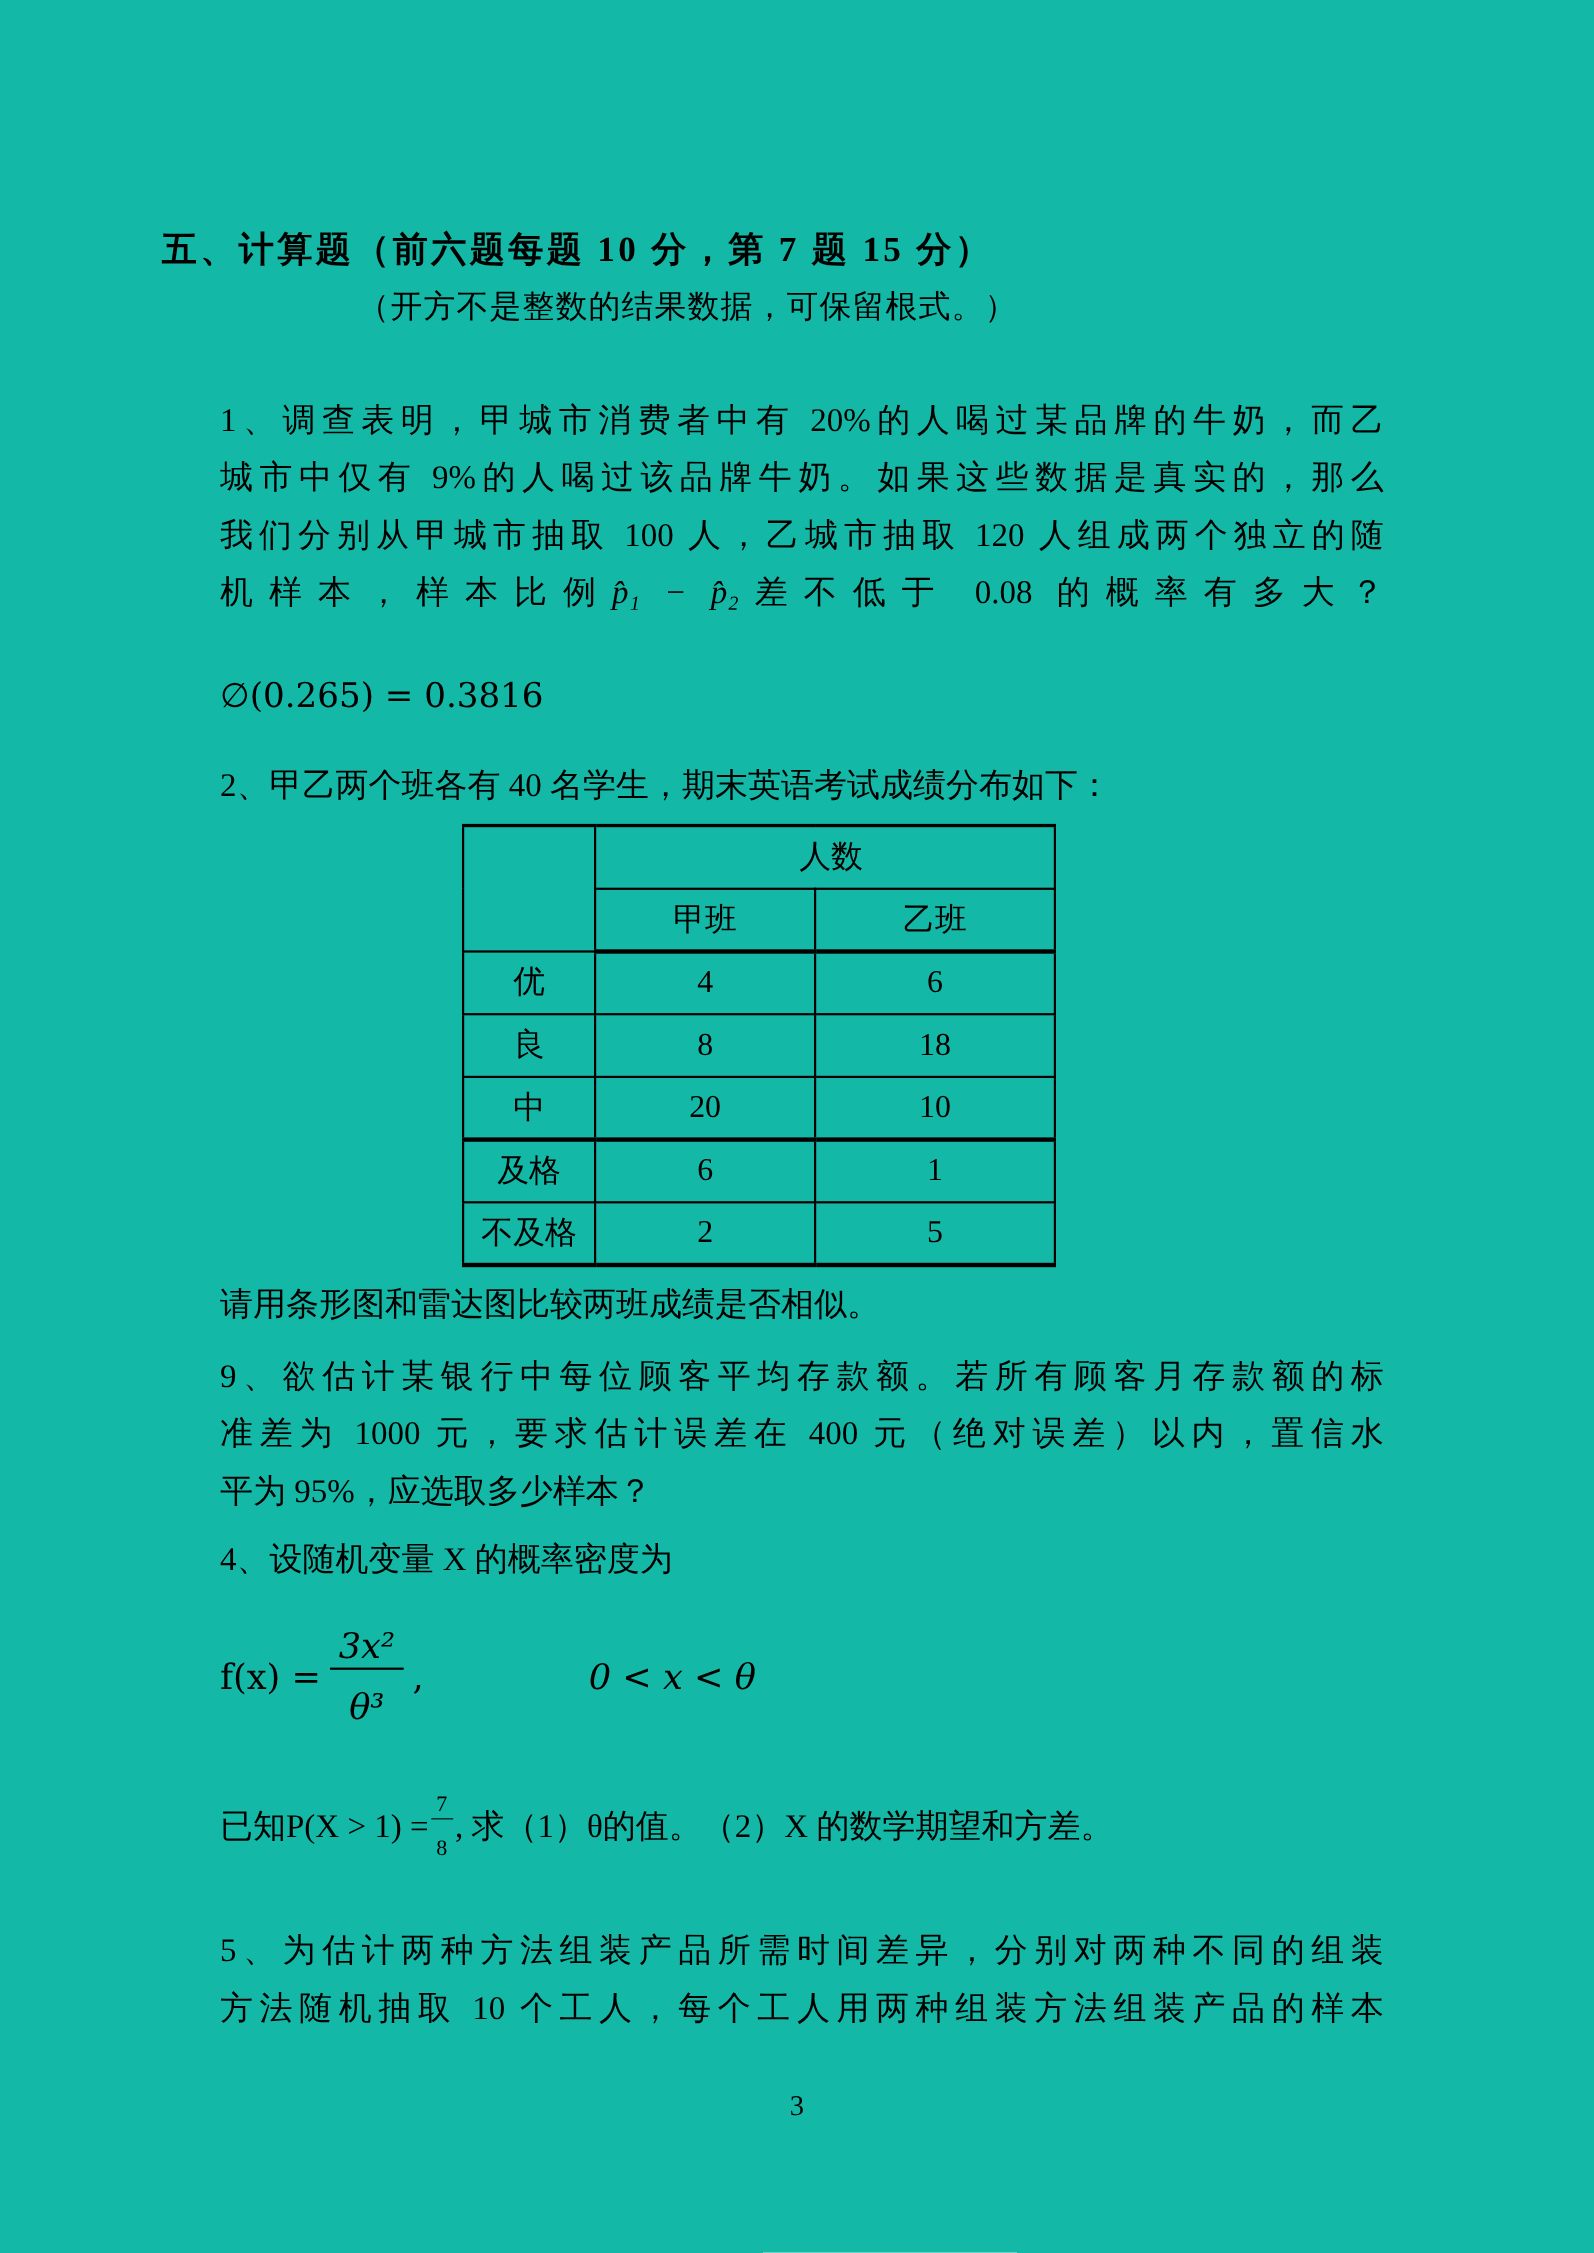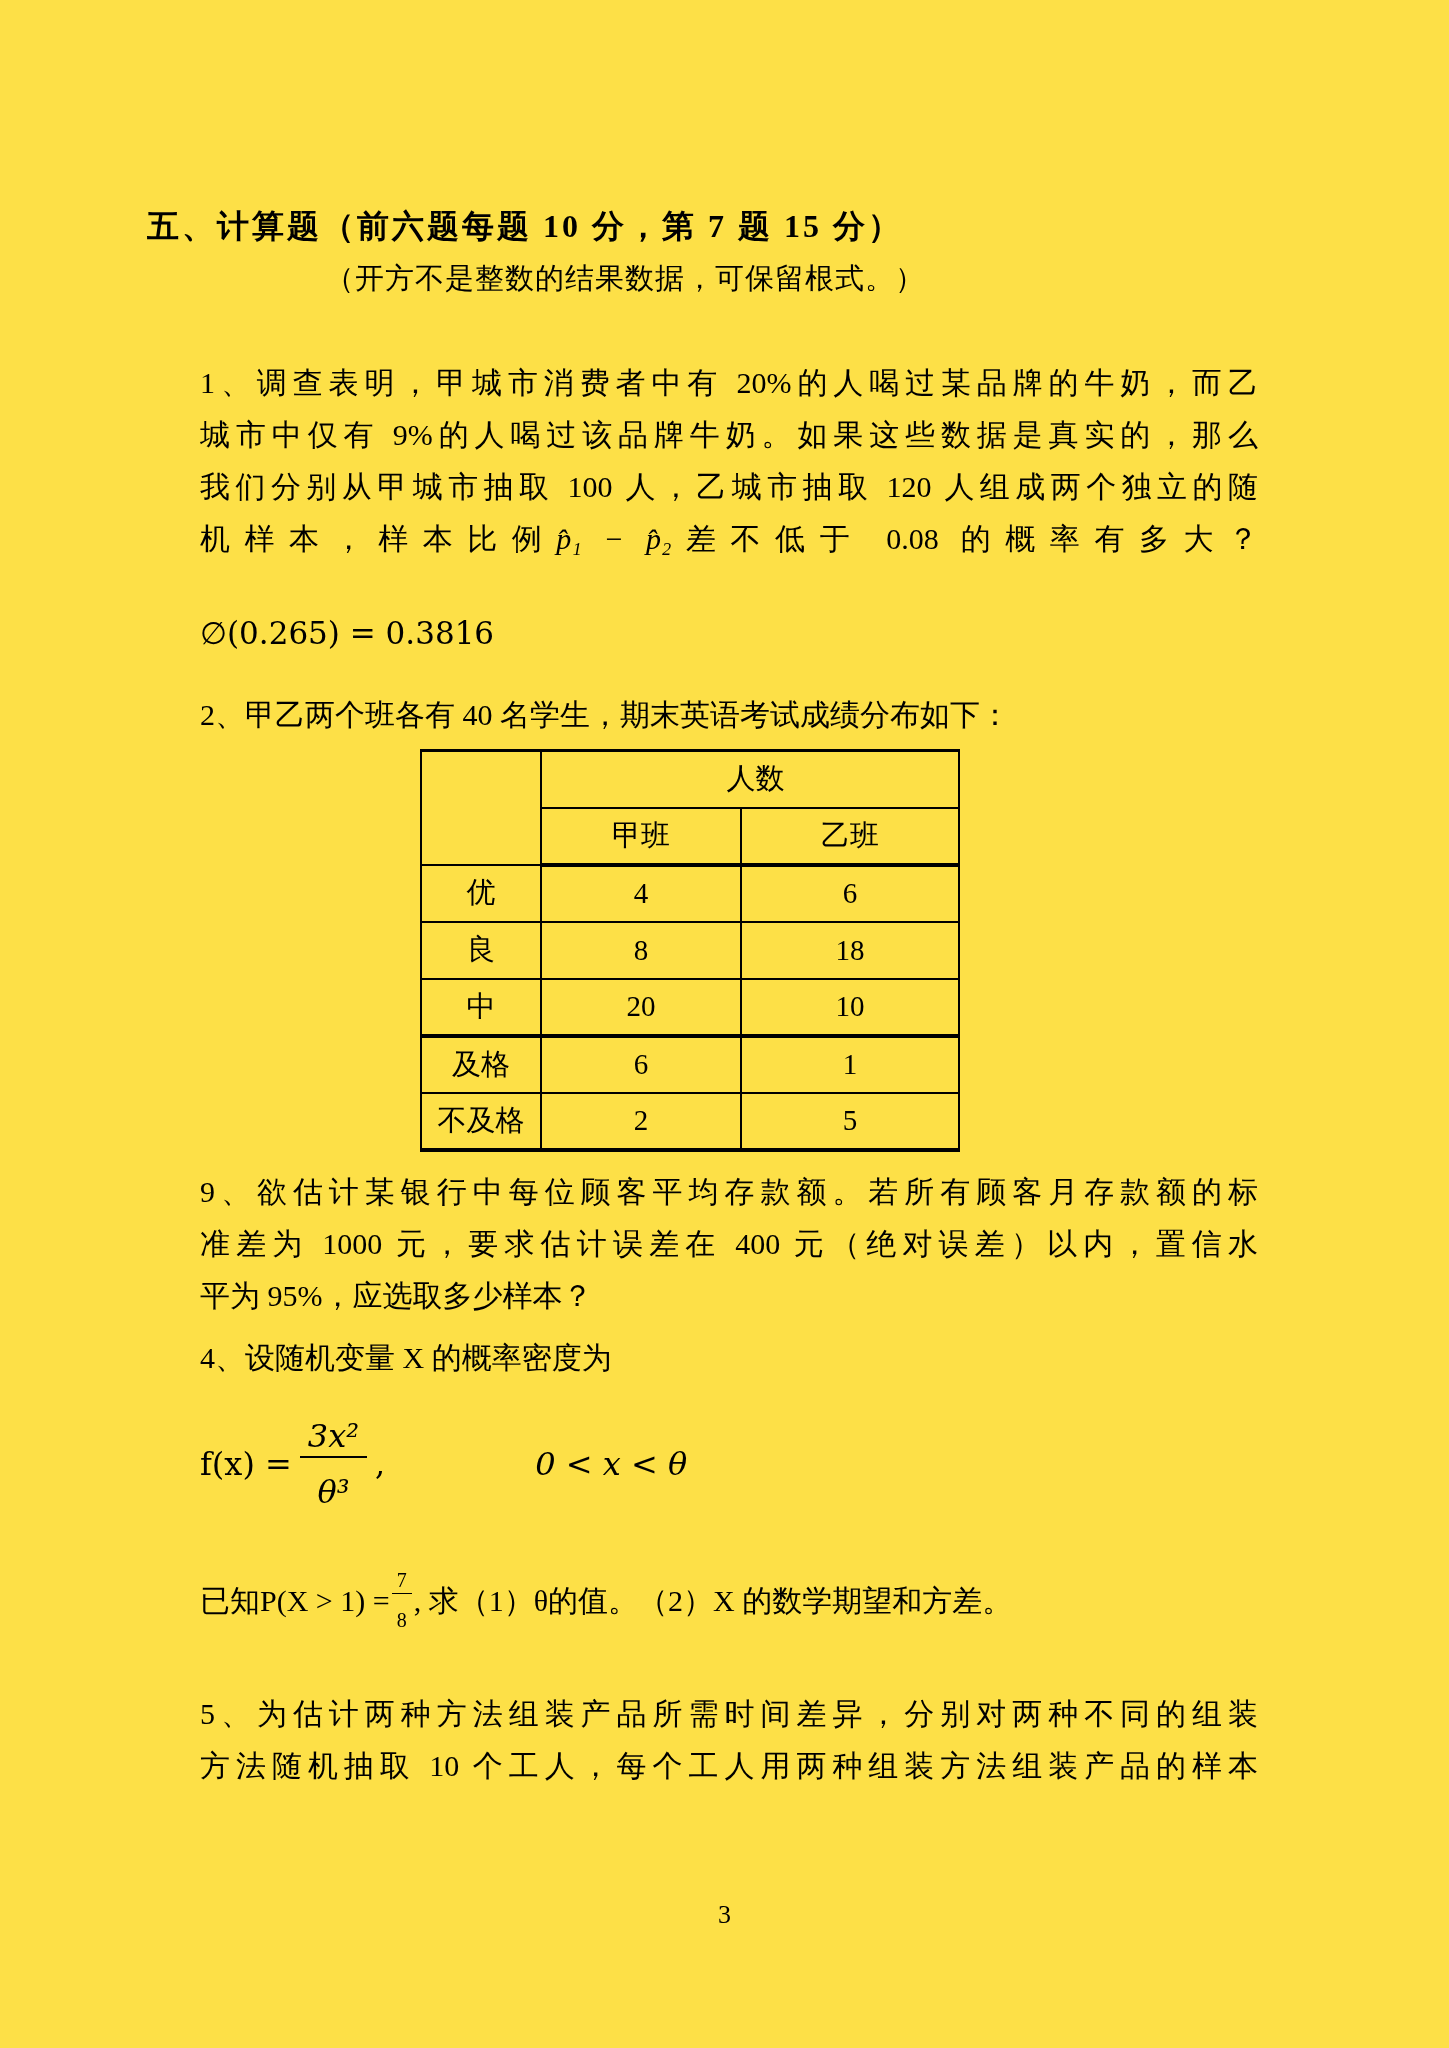--- a/index.html
+++ b/index.html
@@ -1,21 +1,21 @@
 <!DOCTYPE html>
 <html><head>
 <meta charset="utf-8">
 <style>
   * { box-sizing: border-box; margin: 0; padding: 0; }
   html, body { background: #ffffff; }
   .page {
     position: relative;
     width: 1449px;
     height: 2048px;
-    background: #fde047;
+    background: #14b8a6;
     color: #000000;
     font-family: "Liberation Serif", "DejaVu Serif", serif;
     overflow: hidden;
   }
   .title {
     margin: 205px 0 0 147px;
     font-size: 32px;
     font-weight: bold;
     letter-spacing: 3px;
   }
@@ -162,20 +162,21 @@
           <td class="c-b">1</td>
         </tr>
         <tr>
           <td class="c-label thick-b">不及格</td>
           <td class="c-a thick-b">2</td>
           <td class="c-b thick-b">5</td>
         </tr>
       </tbody>
     </table>
 
+    <div class="outro">请用条形图和雷达图比较两班成绩是否相似。</div>
 
     <div class="q3">
       <span class="line">9、欲估计某银行中每位顾客平均存款额。若所有顾客月存款额的标</span>
       <span class="line">准差为 1000 元，要求估计误差在 400 元（绝对误差）以内，置信水</span>
       <span class="line short">平为 95%，应选取多少样本？</span>
     </div>
 
     <div class="q4-intro">4、设随机变量 X 的概率密度为</div>
 
     <div class="fx-line">

